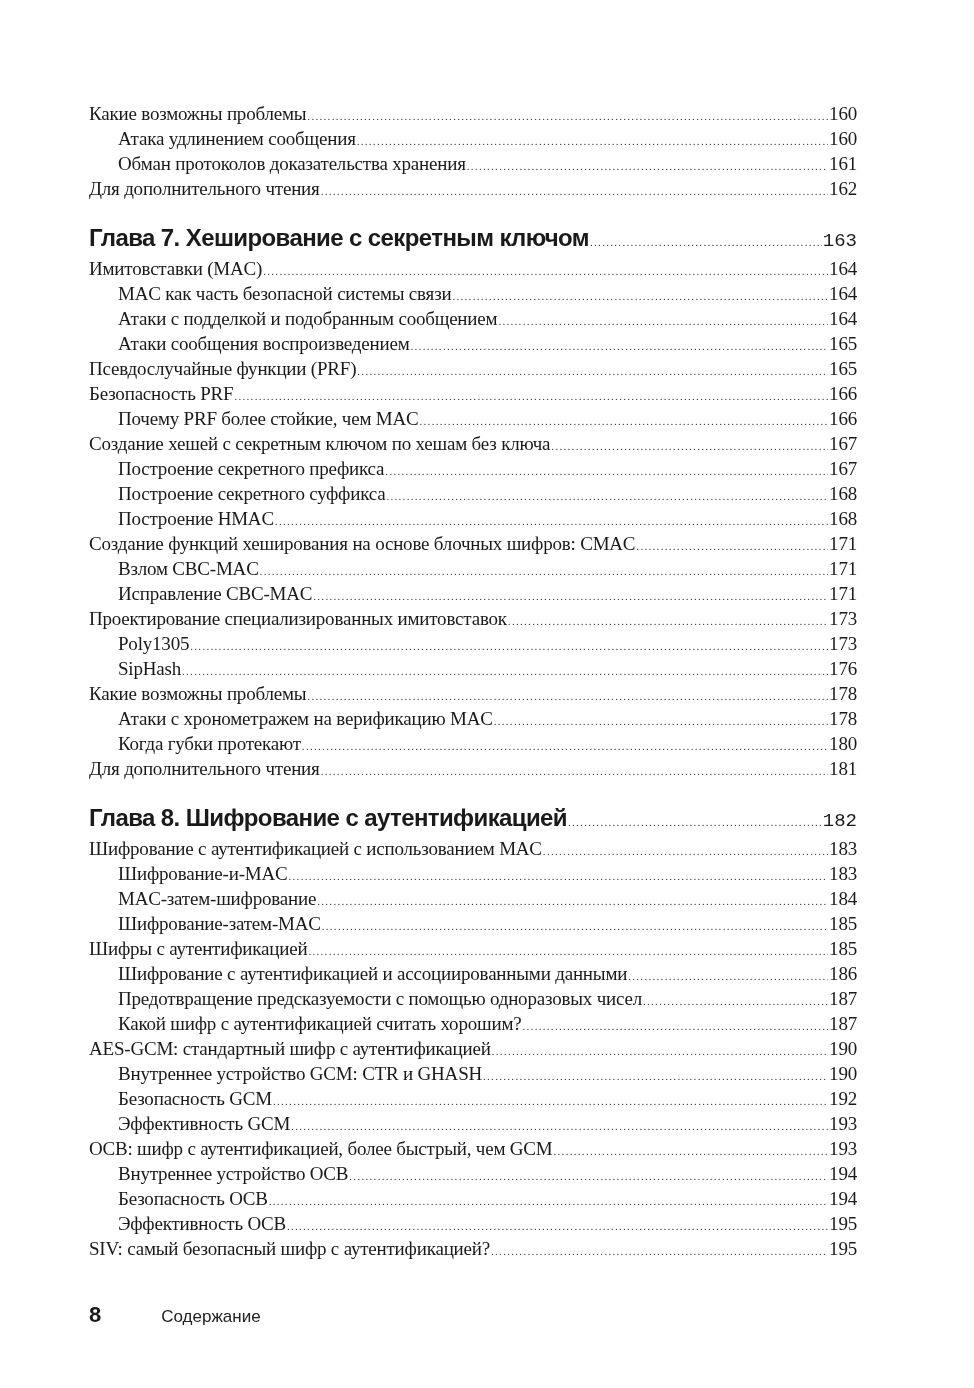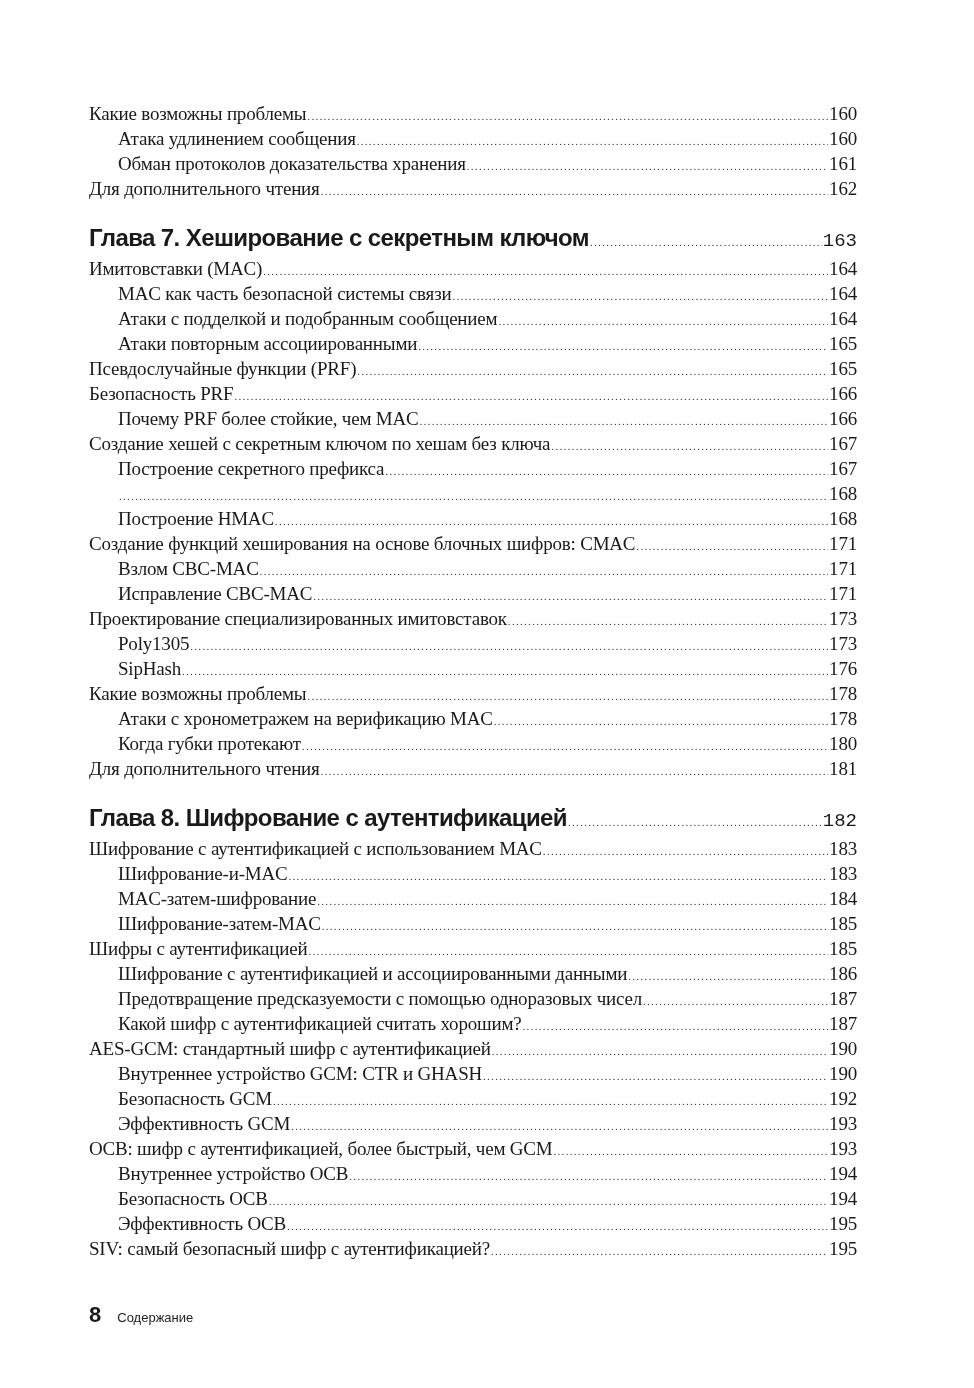--- a/index.html
+++ b/index.html
@@ -36,21 +36,21 @@
       font-size: 11px; letter-spacing: 1.3px; color: #333;
     }
     .chapter .d::before { content: "................................................................................................................................................................................................................................................................."; }
     .chapter .p { font-size: 19px; white-space: nowrap; font-family: Liberation Mono, monospace; }
     .footer {
       position: absolute; left: 89px; top: 1302px;
       display: flex; align-items: baseline;
       font-family: "Liberation Sans", "DejaVu Sans", sans-serif;
     }
     .footer .num { font-weight: bold; font-size: 22px; margin-right: 16px; }
-    .footer .lbl { font-size: 13px; color: #222; }
+    .footer .lbl { font-size: 17px; color: #222; margin-left: 44px; }
   </style>
 </head>
 <body>
 
 <div class="toc">
   <div id="pre-list">
       <div class="row">
         <span class="t">Какие возможны проблемы</span>
         <span class="d"></span>
         <span class="p">160</span>
@@ -87,21 +87,21 @@
         <span class="t">MAC как часть безопасной системы связи</span>
         <span class="d"></span>
         <span class="p">164</span>
       </div>
       <div class="row l2">
         <span class="t">Атаки с подделкой и подобранным сообщением</span>
         <span class="d"></span>
         <span class="p">164</span>
       </div>
       <div class="row l2">
-        <span class="t">Атаки повторным ассоциированными</span>
+        <span class="t">Атаки сообщения воспроизведением</span>
         <span class="d"></span>
         <span class="p">165</span>
       </div>
       <div class="row">
         <span class="t">Псевдослучайные функции (PRF)</span>
         <span class="d"></span>
         <span class="p">165</span>
       </div>
       <div class="row">
         <span class="t">Безопасность PRF</span>
@@ -117,20 +117,21 @@
         <span class="t">Создание хешей с секретным ключом по хешам без ключа</span>
         <span class="d"></span>
         <span class="p">167</span>
       </div>
       <div class="row l2">
         <span class="t">Построение секретного префикса</span>
         <span class="d"></span>
         <span class="p">167</span>
       </div>
       <div class="row l2">
+        <span class="t">Построение секретного суффикса</span>
         <span class="d"></span>
         <span class="p">168</span>
       </div>
       <div class="row l2">
         <span class="t">Построение HMAC</span>
         <span class="d"></span>
         <span class="p">168</span>
       </div>
       <div class="row">
         <span class="t">Создание функций хеширования на основе блочных шифров: CMAC</span>

